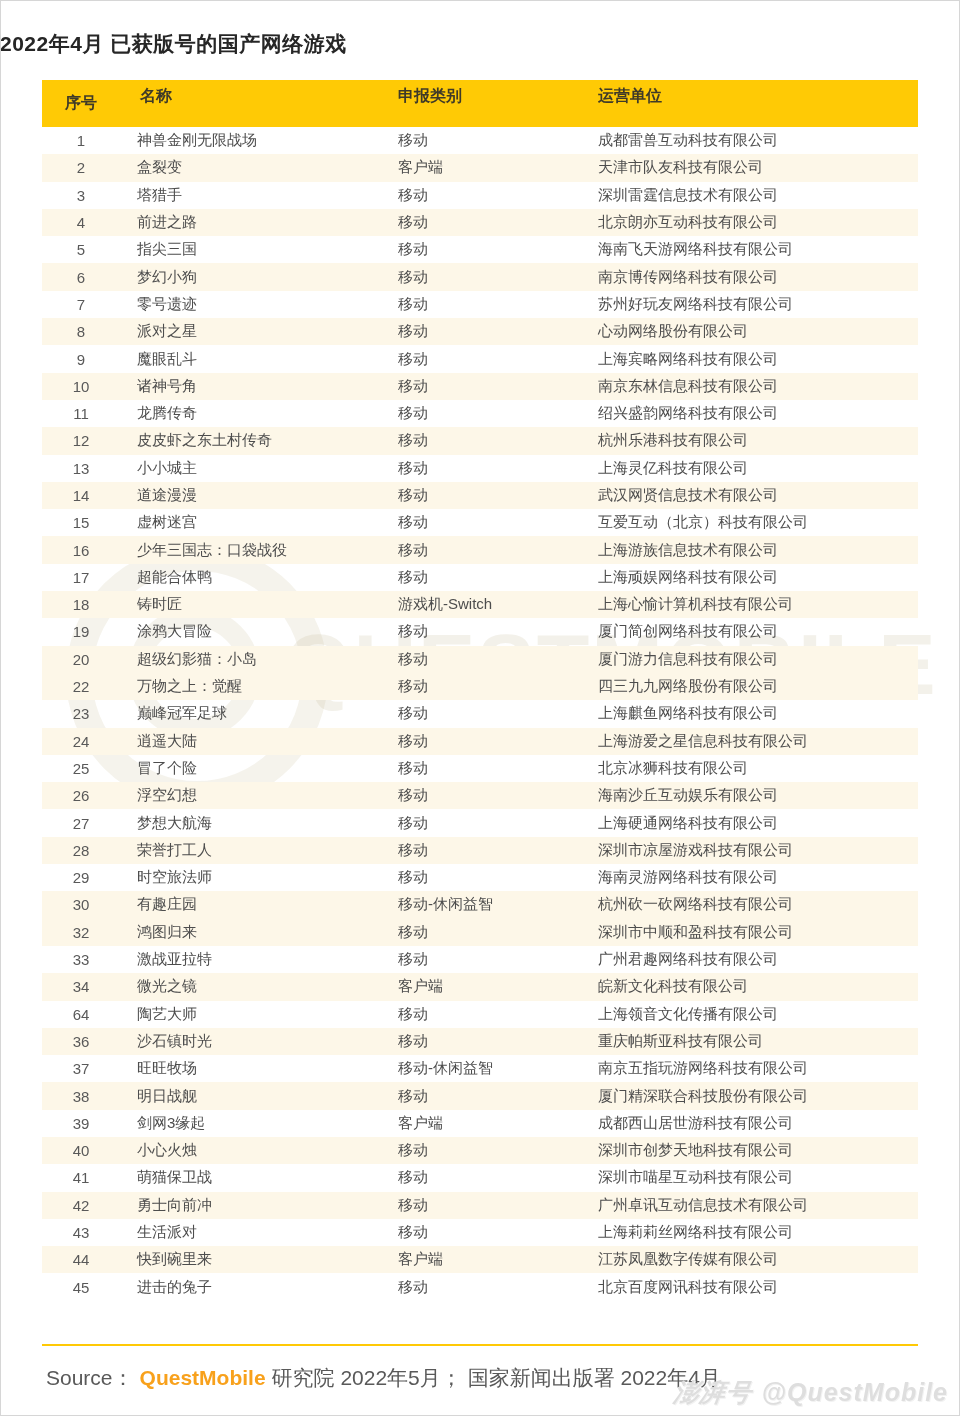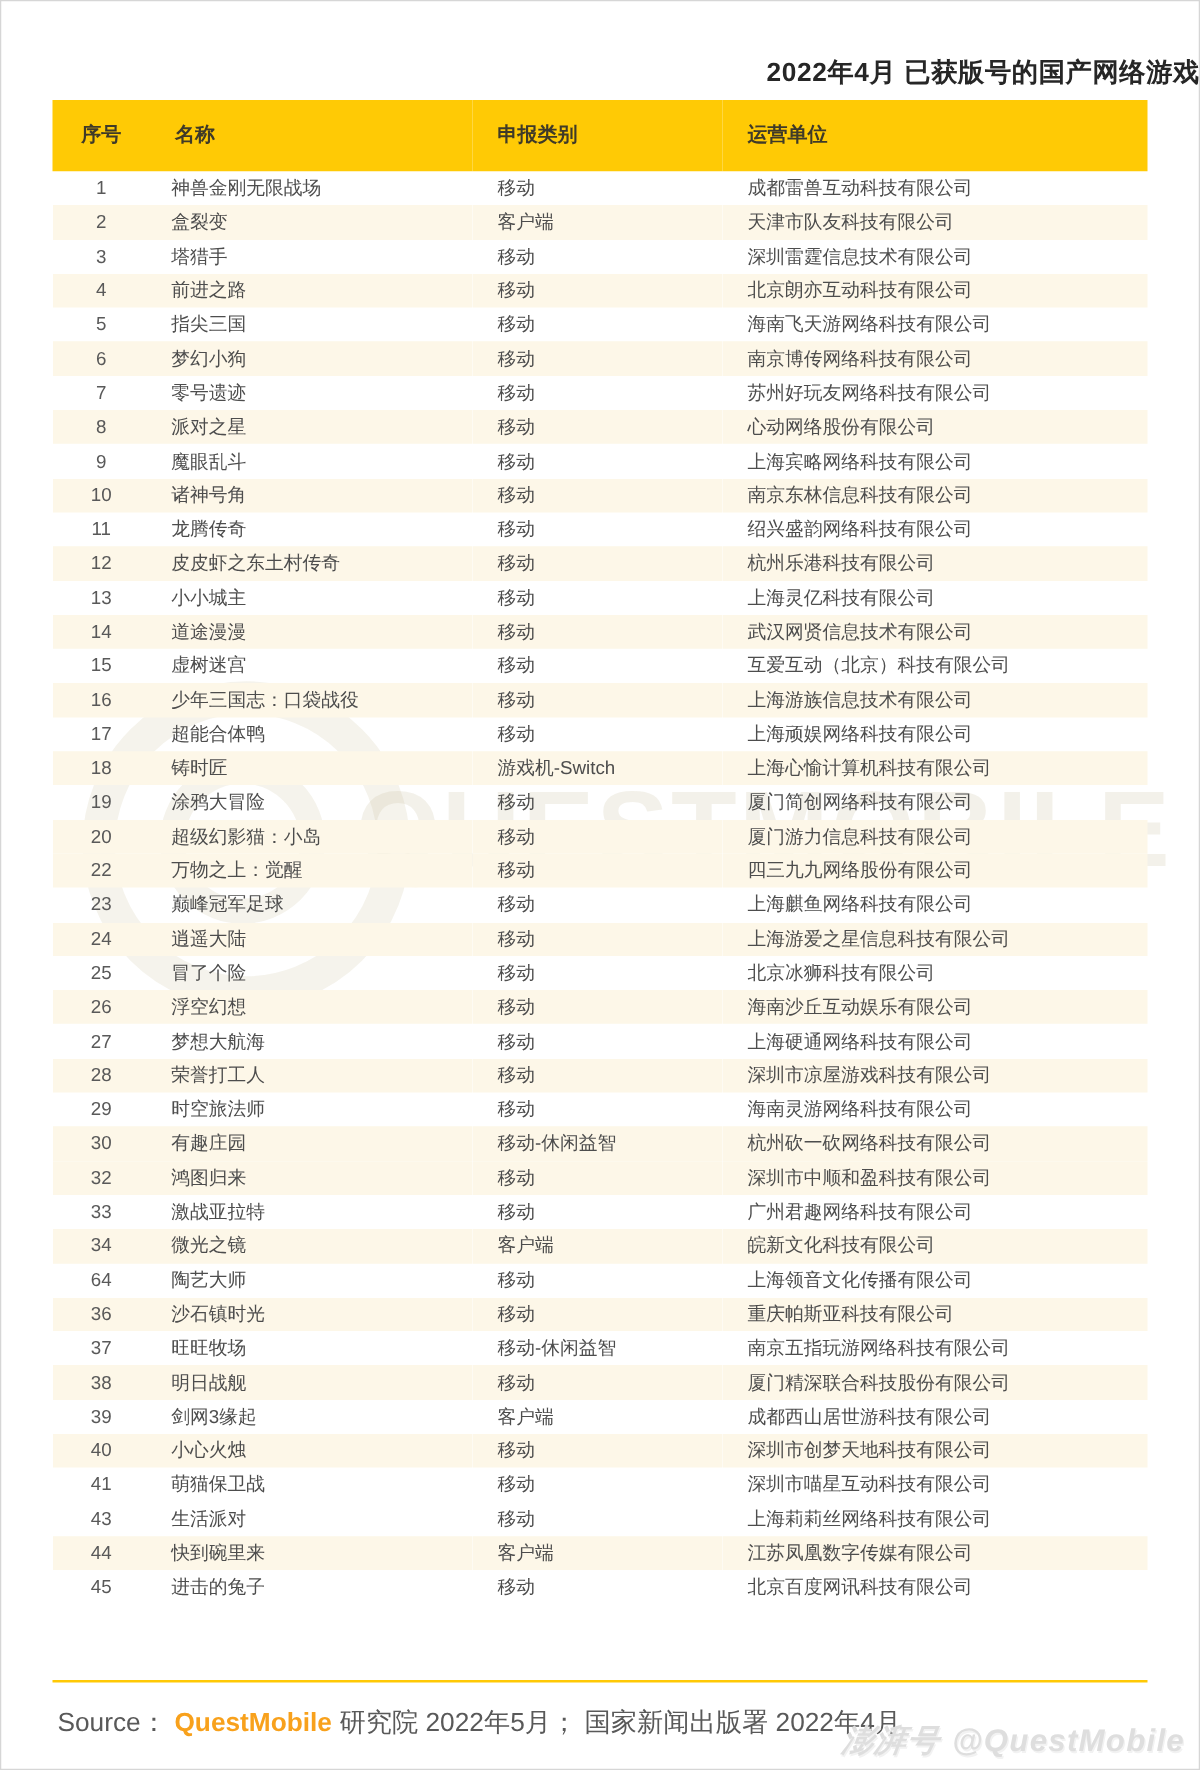--- a/index.html
+++ b/index.html
@@ -11,22 +11,22 @@
     overflow: hidden;
   }
   .frame {
     position: absolute; inset: 0;
     border: 1px solid #d6d6d6;
     box-sizing: border-box;
     pointer-events: none;
     z-index: 10;
   }
   .title {
-    position: absolute; top: 44px; left: 0; right: 0;
-    text-align: right;
+    position: absolute; top: 30px; left: 0; right: 0;
+    text-align: left;
     font-size: 21px; font-weight: 700;
     color: #262626;
     letter-spacing: 0.5px;
     z-index: 3;
   }
   .game-table {
     position: absolute; top: 80px; left: 42px;
     width: 876px;
     border-collapse: collapse;
     table-layout: fixed;
@@ -34,24 +34,24 @@
   }
   .game-table col.c-no   { width: 78px; }
   .game-table col.c-name { width: 258px; }
   .game-table col.c-cat  { width: 200px; }
   .game-table col.c-comp { width: 340px; }
   .game-table th {
     height: 33px;
     font-size: 16px; font-weight: 700;
     color: #3f3a28;
     text-align: left;
-    padding: 0 0 0 20px;
+    padding: 0 0 14px 20px;
     vertical-align: middle;
   }
-  .game-table th.no-col { text-align: center; padding: 12px; }
+  .game-table th.no-col { text-align: center; padding: 0; }
   .game-table td {
     height: 27.3px;
     font-size: 15px;
     color: #4d4d4d;
     padding: 0 0 0 20px;
     vertical-align: middle;
     white-space: nowrap;
     overflow: hidden;
   }
   .game-table td.no-cell { text-align: center; padding: 0; color: #595959; }
@@ -351,20 +351,26 @@
         <td class="name-cell">小心火烛</td>
         <td class="category-cell">移动</td>
         <td class="company-cell">深圳市创梦天地科技有限公司</td>
       </tr>
       <tr>
         <td class="no-cell">41</td>
         <td class="name-cell">萌猫保卫战</td>
         <td class="category-cell">移动</td>
         <td class="company-cell">深圳市喵星互动科技有限公司</td>
       </tr>
+      <tr class="stripe">
+        <td class="no-cell">42</td>
+        <td class="name-cell">勇士向前冲</td>
+        <td class="category-cell">移动</td>
+        <td class="company-cell">广州卓讯互动信息技术有限公司</td>
+      </tr>
       <tr>
         <td class="no-cell">43</td>
         <td class="name-cell">生活派对</td>
         <td class="category-cell">移动</td>
         <td class="company-cell">上海莉莉丝网络科技有限公司</td>
       </tr>
       <tr class="stripe">
         <td class="no-cell">44</td>
         <td class="name-cell">快到碗里来</td>
         <td class="category-cell">客户端</td>

